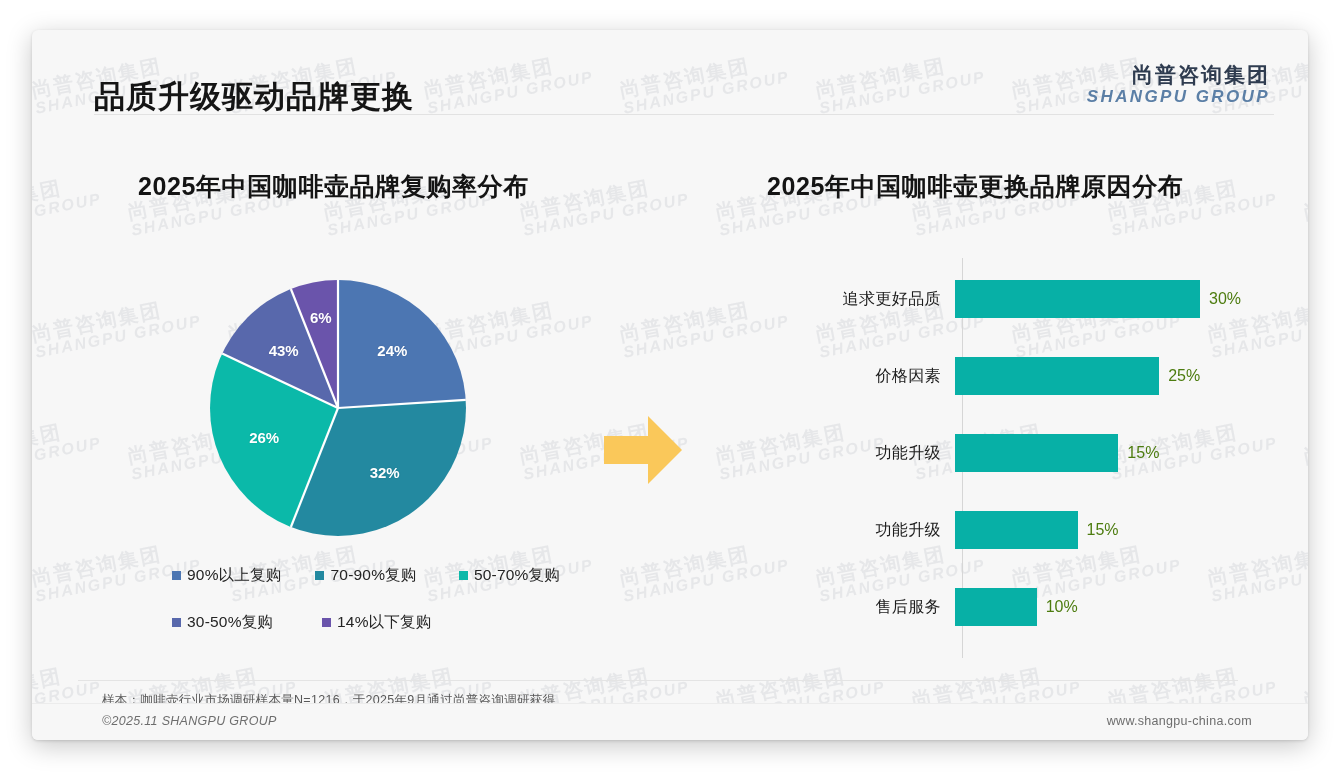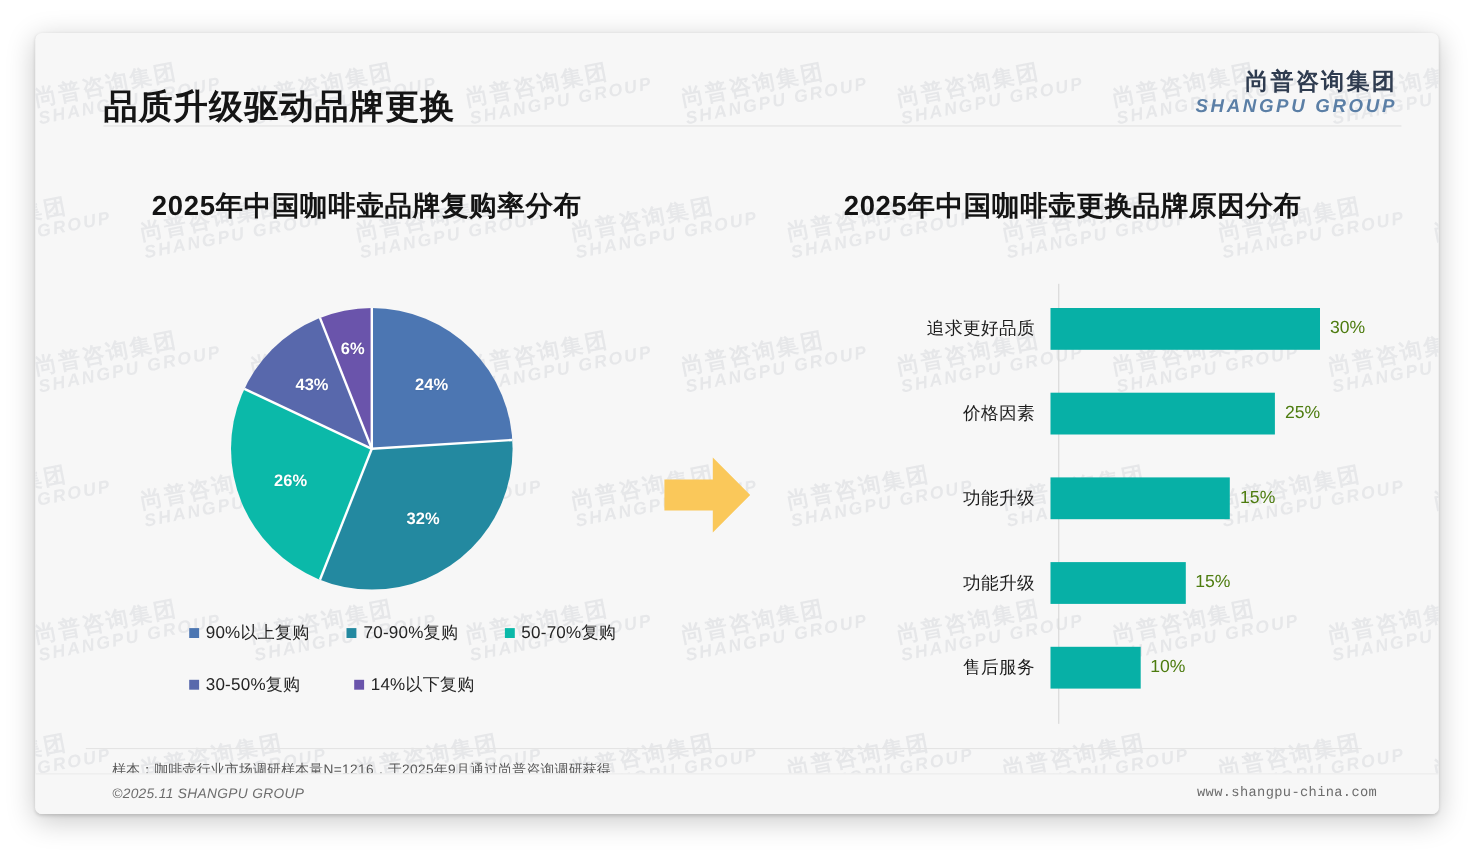--- a/index.html
+++ b/index.html
@@ -274,21 +274,20 @@
     letter-spacing: 0.3px;
     font-style: italic;
   }
   .footer-right {
     position: absolute;
     right: 56px;
     top: 10px;
     font-size: 12.5px;
     color: #6d6d6d;
     letter-spacing: 0.3px;
-    font-family: Liberation Mono, monospace;
   }
 </style>
 </head>
 <body>
 
 <div class="slide">
 
   <div class="watermark-layer" id="wm-layer">
       <div class="wm" style="left: 0px; top: 34px;">
         <span class="wm-cn">尚普咨询集团</span>

